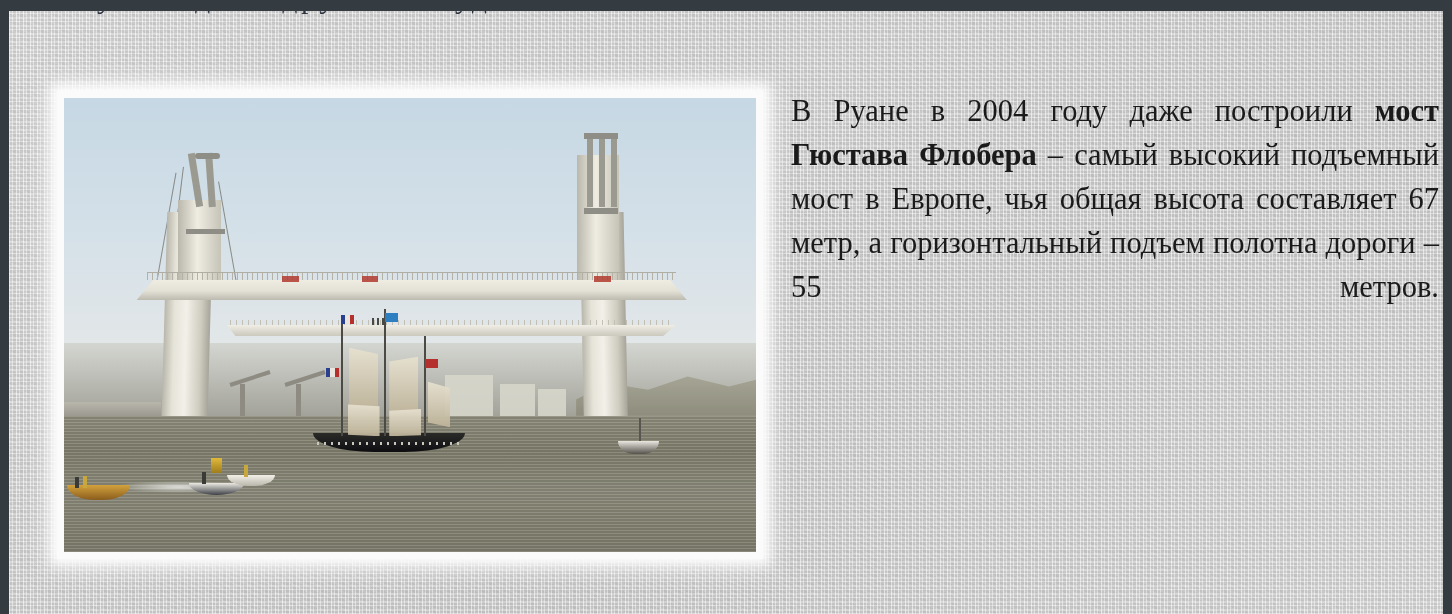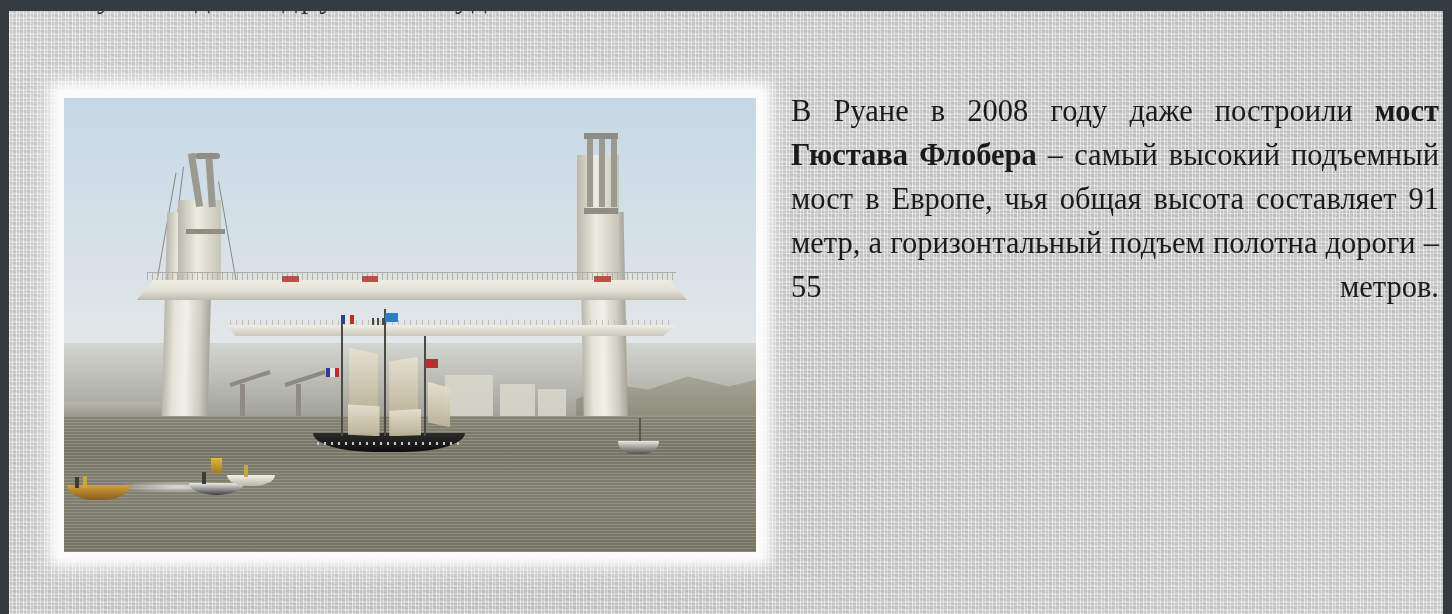--- a/index.html
+++ b/index.html
@@ -387,17 +387,17 @@
         <div class="boat-flag"></div>
         <div class="person p1"></div>
         <div class="person p2"></div>
         <div class="person p3"></div>
         <div class="person p4"></div>
 
       </div>
     </div>
 
     <div class="text-col">
-      <p class="para"><span>В Руане в 2008 году даже построили </span><b>мост Гюстава Флобера</b><span> – самый высокий подъемный мост в Европе, чья общая высота составляет 91 метр, а горизонтальный подъем полотна дороги – 55 метров.</span></p>
+      <p class="para"><span>В Руане в 2004 году даже построили </span><b>мост Гюстава Флобера</b><span> – самый высокий подъемный мост в Европе, чья общая высота составляет 67 метр, а горизонтальный подъем полотна дороги – 55 метров.</span></p>
     </div>
 
   </div>
 </div>
 
 </body></html>

